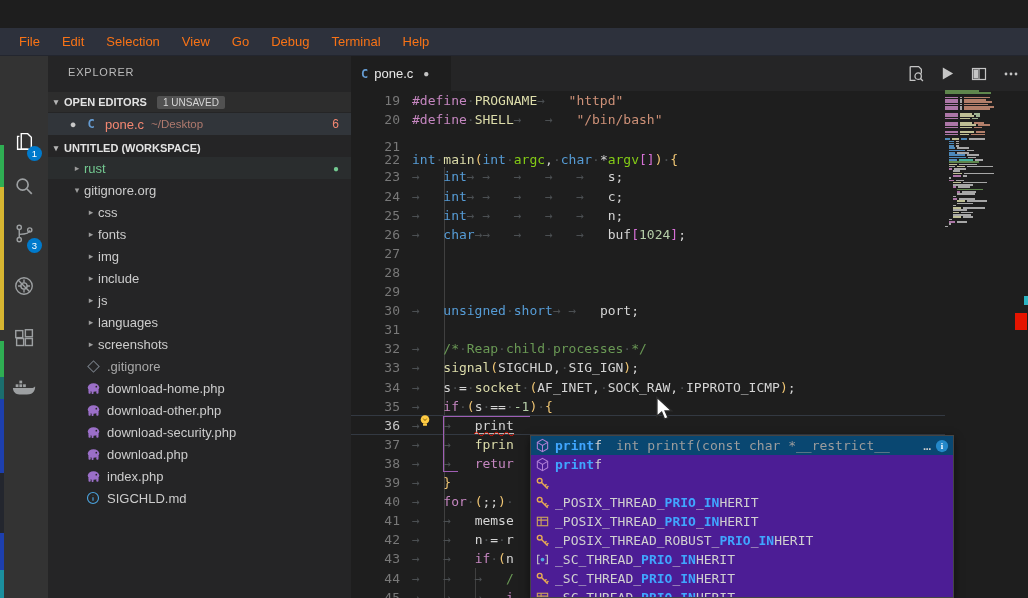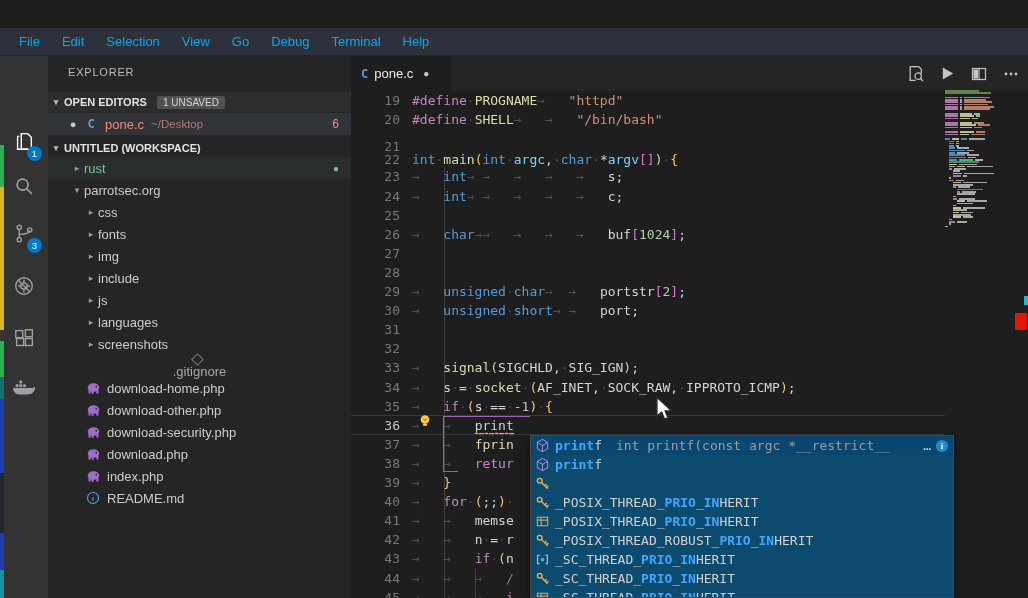--- a/index.html
+++ b/index.html
@@ -10,21 +10,21 @@
   
   .titlebar { position:absolute; left:0; top:0; width:1028px; height:28px; background:#2d313c; }
   .lights { position:absolute; left:12px; top:8px; display:flex; gap:9px; }
   .light { width:13px; height:13px; border-radius:50%; }
   .title-text { position:absolute; left:0; right:0; top:6px; text-align:center;
     font-size:13px; color:#b6bdc9; }
 
   
   .menubar { position:absolute; left:0; top:28px; width:1028px; height:28px; background:#2d313c;
     display:flex; align-items:center; padding-left:8px; border-bottom:1px solid #23262f; }
-  .menu-item { padding:0 11px; font-size:13px; color:#0ea5e9; height:100%;
+  .menu-item { padding:0 11px; font-size:13px; color:#f97316; height:100%;
     display:flex; align-items:center; cursor:default; }
 
   
   .activitybar { position:absolute; left:0; top:56px; width:48px; height:542px; background:#333333; }
   .act-item { position:absolute; left:0; width:48px; height:44px; display:flex;
     align-items:center; justify-content:center; }
   .act-badge { position:absolute; right:6px; bottom:2px; min-width:15px; height:15px;
     border-radius:8px; background:#007acc; color:#fff; font-size:9.5px; line-height:15px;
     text-align:center; padding:0 3px; }
   .stripe-seg { position:absolute; left:0; width:4px; }
@@ -59,32 +59,32 @@
   
   .editor { position:absolute; left:351px; top:91px; width:677px; height:507px; background:#1e1e1e; }
   .code-row { position:absolute; left:0; width:677px; height:19.1px; }
   .gutter-num { position:absolute; left:0; top:0; width:49px; text-align:right;
     font-family:"DejaVu Sans Mono",monospace; font-size:13px; line-height:19.1px; color:#787878; }
   .gutter-num.active { color:#c6c6c6; }
   .code-pre { position:absolute; left:61px; top:0; font-family:"DejaVu Sans Mono",monospace;
     font-size:13px; line-height:19.1px; white-space:pre; }
   .tk-pp,.tk-kw { color:#C586C0; } .tk-kw2 { color:#569CD6; }
   .tk-fn { color:#DCDCAA; } .tk-str { color:#CE9178; } .tk-num { color:#B5CEA8; }
-  .tk-typ { color:#4EC9B0; } .tk-w { color:#D4D4D4; } .tk-prm { color:#7dd3fc; }
+  .tk-typ { color:#4EC9B0; } .tk-w { color:#D4D4D4; } .tk-prm { color:#84cc16; }
   .tk-cm { color:#6A9955; } .tk-ws { color:#4b4f52; }
   .tk-br1 { color:#F0C674; } .tk-br2 { color:#D670D6; }
   .tk-wu { color:#D4D4D4; border-bottom:1px solid #b9b9b9; }
   .guide { position:absolute; width:1px; background:#404040; }
   .hline { position:absolute; height:1px; }
   .line-border { background:#333942; }
   .scope-line { background:#a05eb5; }
 
   
   .suggest { position:absolute; left:530px; top:435px; width:424px; height:163px;
-    background:#0c4a6e; border:1px solid #454545; box-shadow:0 3px 8px rgba(0,0,0,.5); overflow:hidden; }
+    background:#4c1d95; border:1px solid #454545; box-shadow:0 3px 8px rgba(0,0,0,.5); overflow:hidden; }
   .sg-row { height:19px; display:flex; align-items:center; padding:0 4px;
     font-family:"DejaVu Sans Mono",monospace; font-size:13px; color:#d0d0d0; }
   .sg-row.sel { background:#094771; }
   .sg-ico { width:17px; height:16px; margin-right:3px; flex:none; display:flex; align-items:center; }
   .sg-hl { color:#40A6FF; font-weight:bold; }
   .sg-detail { margin-left:14px; color:#9d9d9d; white-space:pre; overflow:hidden; flex:1; }
   .sg-ell { color:#cfcfcf; margin:0 4px 0 2px; }
 
   
   .minimap { position:absolute; left:945px; top:90px; width:68px; height:420px; }
@@ -191,21 +191,21 @@
     <div id="tree">
         <div class="row" style="top: 101px; background: rgb(42, 45, 46);">
           <span style="display: inline-block; width: 22px;"></span>
           <span class="arrow">▸</span>
           <span style="color: rgb(115, 201, 145);">rust</span>
           <span class="tail" style="color: rgb(115, 201, 145); font-size: 10px;">●</span>
         </div>
         <div class="row" style="top: 123px;">
           <span style="display: inline-block; width: 22px;"></span>
           <span class="arrow">▾</span>
-          <span>parrotsec.org</span>
+          <span>gitignore.org</span>
         </div>
         <div class="row" style="top: 145px;">
           <span style="display: inline-block; width: 36px;"></span>
           <span class="arrow">▸</span>
           <span>css</span>
         </div>
         <div class="row" style="top: 167px;">
           <span style="display: inline-block; width: 36px;"></span>
           <span class="arrow">▸</span>
           <span>fonts</span>
@@ -228,21 +228,21 @@
         <div class="row" style="top: 255px;">
           <span style="display: inline-block; width: 36px;"></span>
           <span class="arrow">▸</span>
           <span>languages</span>
         </div>
         <div class="row" style="top: 277px;">
           <span style="display: inline-block; width: 36px;"></span>
           <span class="arrow">▸</span>
           <span>screenshots</span>
         </div>
-        <div class="row" style="top: 299px; flex-direction: column;">
+        <div class="row" style="top: 299px;">
           <span style="display: inline-block; width: 36px;"></span>
           <span class="file-ico">
             <span class="gitignore-diamond"></span>
           </span>
           <span style="color: rgb(168, 168, 168);">.gitignore</span>
         </div>
         <div class="row" style="top: 321px;">
           <span style="display: inline-block; width: 36px;"></span>
           <span class="file-ico">
             <svg width="15" height="13" viewBox="0 0 16 14">
@@ -308,21 +308,21 @@
           <span>index.php</span>
         </div>
         <div class="row" style="top: 431px;">
           <span style="display: inline-block; width: 36px;"></span>
           <span class="file-ico">
             <svg width="14" height="14" viewBox="0 0 16 16" fill="none" stroke="#4BA3DD" stroke-width="1.3">
               <circle cx="8" cy="8" r="6.3"></circle>
               <path d="M8 7v4M8 4.6v.2"></path>
             </svg>
           </span>
-          <span>README.md</span>
+          <span>SIGCHLD.md</span>
         </div>
       </div>
   </div>
 
   <div class="tabbar">
     <div class="tab">
       <span class="c-ico">C</span>
       <span class="tab-label">pone.c</span>
       <span class="tab-dot">●</span>
     </div>
@@ -382,44 +382,45 @@
         <div class="code-row" style="top: 76.4px;">
           <div class="gutter-num">23</div>
           <pre class="code-pre"><span class="tk-ws">→   </span><span class="tk-kw2">int</span><span class="tk-ws">→ →   →   →   →   </span><span class="tk-w">s;</span></pre>
         </div>
         <div class="code-row" style="top: 95.5px;">
           <div class="gutter-num">24</div>
           <pre class="code-pre"><span class="tk-ws">→   </span><span class="tk-kw2">int</span><span class="tk-ws">→ →   →   →   →   </span><span class="tk-w">c;</span></pre>
         </div>
         <div class="code-row" style="top: 114.6px;">
           <div class="gutter-num">25</div>
+          <pre class="code-pre"><span class="tk-ws">→   </span><span class="tk-kw2">int</span><span class="tk-ws">→ →   →   →   →   </span><span class="tk-w">n;</span></pre>
         </div>
         <div class="code-row" style="top: 133.7px;">
           <div class="gutter-num">26</div>
           <pre class="code-pre"><span class="tk-ws">→   </span><span class="tk-kw2">char</span><span class="tk-ws">→→   →   →   →   </span><span class="tk-w">buf</span><span class="tk-br2">[</span><span class="tk-num">1024</span><span class="tk-br2">]</span><span class="tk-w">;</span></pre>
         </div>
         <div class="code-row" style="top: 152.8px;">
           <div class="gutter-num">27</div>
         </div>
         <div class="code-row" style="top: 171.9px;">
           <div class="gutter-num">28</div>
         </div>
         <div class="code-row" style="top: 191px;">
           <div class="gutter-num">29</div>
-          <pre class="code-pre"><span class="tk-ws">→   </span><span class="tk-kw2">unsigned</span><span class="tk-ws">·</span><span class="tk-kw2">char</span><span class="tk-ws">→  →   </span><span class="tk-w">portstr</span><span class="tk-br2">[</span><span class="tk-num">2</span><span class="tk-br2">]</span><span class="tk-w">;</span></pre>
         </div>
         <div class="code-row" style="top: 210.1px;">
           <div class="gutter-num">30</div>
           <pre class="code-pre"><span class="tk-ws">→   </span><span class="tk-kw2">unsigned</span><span class="tk-ws">·</span><span class="tk-kw2">short</span><span class="tk-ws">→ →   </span><span class="tk-w">port;</span></pre>
         </div>
         <div class="code-row" style="top: 229.2px;">
           <div class="gutter-num">31</div>
         </div>
         <div class="code-row" style="top: 248.3px;">
           <div class="gutter-num">32</div>
+          <pre class="code-pre"><span class="tk-ws">→   </span><span class="tk-cm">/*</span><span class="tk-ws">·</span><span class="tk-cm">Reap</span><span class="tk-ws">·</span><span class="tk-cm">child</span><span class="tk-ws">·</span><span class="tk-cm">processes</span><span class="tk-ws">·</span><span class="tk-cm">*/</span></pre>
         </div>
         <div class="code-row" style="top: 267.4px;">
           <div class="gutter-num">33</div>
           <pre class="code-pre"><span class="tk-ws">→   </span><span class="tk-fn">signal</span><span class="tk-br1">(</span><span class="tk-w">SIGCHLD,</span><span class="tk-ws">·</span><span class="tk-w">SIG_IGN</span><span class="tk-br1">)</span><span class="tk-w">;</span></pre>
         </div>
         <div class="code-row" style="top: 286.5px;">
           <div class="gutter-num">34</div>
           <pre class="code-pre"><span class="tk-ws">→   </span><span class="tk-w">s</span><span class="tk-ws">·</span><span class="tk-w">=</span><span class="tk-ws">·</span><span class="tk-fn">socket</span><span class="tk-ws">·</span><span class="tk-br1">(</span><span class="tk-w">AF_INET,</span><span class="tk-ws">·</span><span class="tk-w">SOCK_RAW,</span><span class="tk-ws">·</span><span class="tk-w">IPPROTO_ICMP</span><span class="tk-br1">)</span><span class="tk-w">;</span></pre>
         </div>
         <div class="code-row" style="top: 305.6px;">
@@ -487,21 +488,21 @@
 
   <div class="suggest" id="suggest">
       <div class="sg-row sel">
         <span class="sg-ico">
           <svg width="15" height="15" viewBox="0 0 16 16" fill="none" stroke="#B180D7" stroke-width="1.1">
             <path d="M8 1.5l5.5 3.2v6.6L8 14.5l-5.5-3.2V4.7z"></path>
             <path d="M2.5 4.7L8 7.9l5.5-3.2M8 7.9v6.6"></path>
           </svg>
         </span>
         <span><span class="sg-hl">print</span><span>f</span></span>
-        <span class="sg-detail">int printf(const argc *__restrict__ </span>
+        <span class="sg-detail">int printf(const char *__restrict__ </span>
         <span class="sg-ell">…</span>
         <span style="display: inline-flex; flex: 0 0 auto;">
           <svg width="14" height="14" viewBox="0 0 16 16">
             <circle cx="8" cy="8" r="7" fill="#2488C9"></circle>
             <text x="8" y="11.6" font-size="10" fill="#ffffff" text-anchor="middle" font-family="Liberation Serif,serif" font-weight="bold">i</text>
           </svg>
         </span>
       </div>
       <div class="sg-row">
         <span class="sg-ico">

